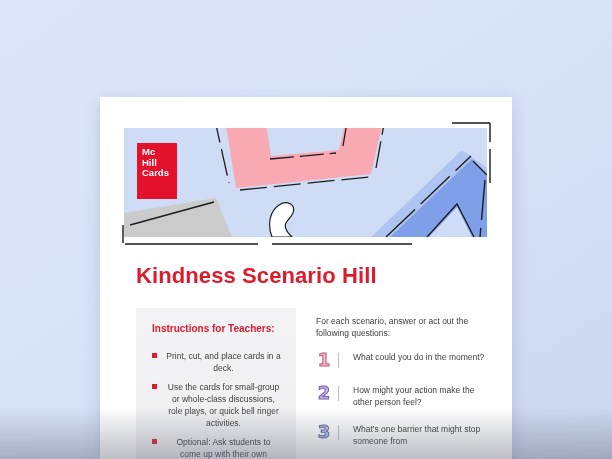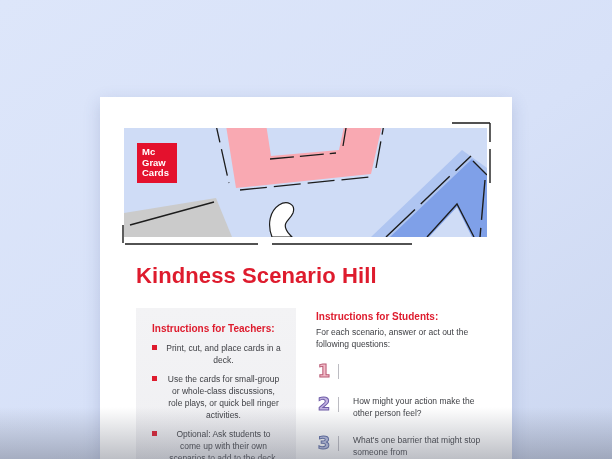--- a/index.html
+++ b/index.html
@@ -20,37 +20,37 @@
     position:absolute;left:100px;top:97px;width:412px;height:380px;
     background:#ffffff;box-shadow:0 5px 16px rgba(60,80,140,0.20);
   }
   .banner{
     position:absolute;left:24px;top:31px;width:363px;height:109px;
     background:var(--banner-blue);overflow:hidden;
   }
   .banner svg{display:block;width:363px;height:109px;}
   .cut-marks{position:absolute;left:0;top:0;width:412px;height:362px;pointer-events:none;}
   .logo{
-    position:absolute;left:37px;top:46px;width:40px;height:40px;
+    position:absolute;left:37px;top:46px;width:40px;height:56px;
     background:var(--logo-red);color:#ffffff;font-weight:bold;
     font-size:9.5px;line-height:10.5px;padding:4px 0 0 5px;letter-spacing:0;
   }
   .title{
     position:absolute;left:36px;top:166px;
     color:var(--red);font-size:22px;font-weight:bold;letter-spacing:0.1px;
     white-space:nowrap;
   }
   .teacher-box{
     position:absolute;left:36px;top:211px;width:160px;height:169px;
     background:linear-gradient(#f3f3f5 0%,#efeff2 100%);
     padding:15px 10px 0 16px;
   }
   .box-heading{
     color:var(--red);font-size:10px;font-weight:bold;white-space:nowrap;
-    margin-bottom:8px;
+    margin-bottom:16px;
   }
   .bullet{display:flex;margin-bottom:7px;width:130px;text-align:center;}
   .bullet .sq{
     flex:0 0 5px;width:5px;height:5px;background:var(--red);
     margin:3px 8px 0 0;
   }
   .bullet .btxt{font-size:8.5px;line-height:12px;color:var(--text);}
   .students{
     position:absolute;left:216px;top:214px;width:180px;
   }
@@ -92,21 +92,21 @@
       <path d="M 262,109 L 347,28 M 349,33 L 363,47 M 361,52 L 356,109" stroke="var(--ink)" stroke-width="1.4" fill="none" stroke-dasharray="40 8"></path>
       <path d="M 303,109 L 333,76 L 350,109" stroke="var(--ink)" stroke-width="1.3" fill="none"></path>
 
       <path d="M 148,109 C 143,96 146,83 155,77 C 163,72 172,76 169,85 C 166,92 159,94 162,101 C 163,104 166,107 168,109 Z" fill="#ffffff" stroke="var(--ink)" stroke-width="1.2"></path>
     </svg>
 
   </div>
 
   <div class="logo">
     <div>Mc</div>
-    <div>Graw</div>
+    <div>Hill</div>
     <div>Cards</div>
   </div>
 
   <svg class="cut-marks" viewBox="0 0 412 362">
     <path d="M 352,26 L 390,26 M 390,26 L 390,45 M 390,52 L 390,86" stroke="#1a1a1a" stroke-width="1.4" fill="none"></path>
     <path d="M 23,128 L 23,146 M 25,147 L 158,147 M 172,147 L 312,147" stroke="#1a1a1a" stroke-width="1.4" fill="none"></path>
   </svg>
 
   <div class="title">Kindness Scenario Hill</div>
 
@@ -120,26 +120,26 @@
       <span class="sq"></span>
       <span class="btxt">Use the cards for small-group or whole-class discussions, role plays, or quick bell ringer activities.</span>
     </div>
     <div class="bullet">
       <span class="sq"></span>
       <span class="btxt">Optional: Ask students to come up with their own scenarios to add to the deck.</span>
     </div>
   </div>
 
   <div class="students">
-    <div class="box-heading" style="margin-bottom:0">Instructions for Students:</div>
     <div class="intro">For each scenario, answer or act out the following questions:</div>
     <div class="qlist">
       <div class="qrow">
         <span class="qnum" style="color: rgb(242, 188, 200); -webkit-text-stroke: 1px rgb(186, 92, 118);">1</span>
         <span class="qsep"></span>
+        <span class="qtxt">What could you do in the moment?</span>
       </div>
       <div class="qrow">
         <span class="qnum" style="color: rgb(195, 180, 226); -webkit-text-stroke: 1px rgb(111, 93, 168);">2</span>
         <span class="qsep"></span>
         <span class="qtxt">How might your action make the other person feel?</span>
       </div>
       <div class="qrow">
         <span class="qnum" style="color: rgb(185, 192, 228); -webkit-text-stroke: 1px rgb(92, 107, 164);">3</span>
         <span class="qsep"></span>
         <span class="qtxt">What's one barrier that might stop someone from</span>

